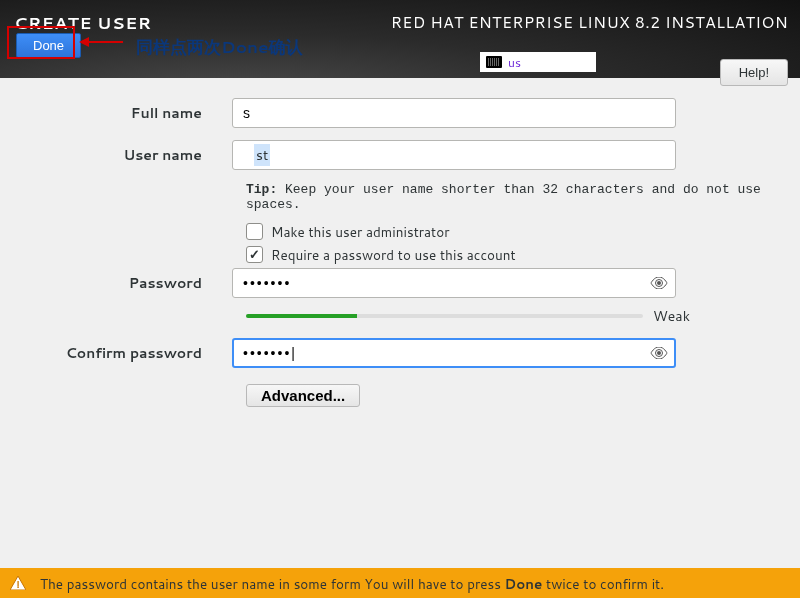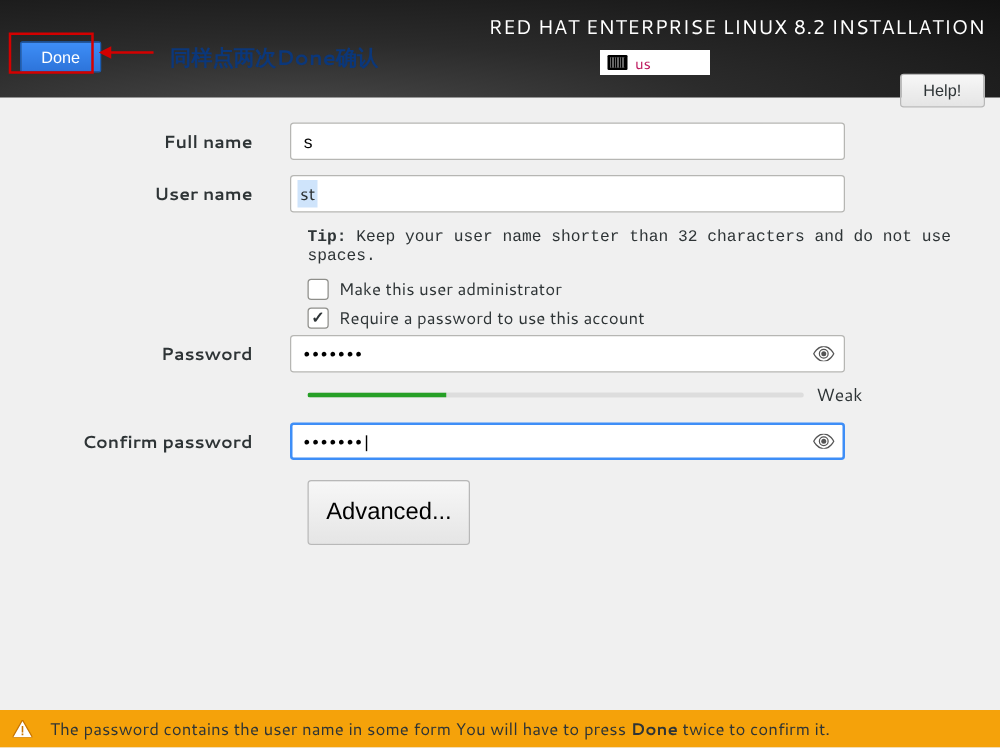--- a/index.html
+++ b/index.html
@@ -61,26 +61,26 @@
   .arrow svg { margin-right: 2px; }
   .annot-cn {
     position: absolute;
     left: 136px; top: 34px;
     font-size: 17px;
     font-weight: 600;
     color: #0b377a;
   }
   .kb-badge {
     position: absolute;
-    left: 480px; top: 40px;
-    width: 88px; height: 20px;
+    left: 480px; top: 52px;
+    width: 116px; height: 20px;
     background: #fff;
     display: flex; align-items: center;
     padding-left: 6px;
-    color: #be185d;
+    color: #6d28d9;
     font-size: 12px;
     gap:6px;
   }
   .kb-icon {
     width: 16px; height: 12px;
     background: #000;
     border-radius: 1px;
     position: relative;
   }
   .kb-icon::before{content:"";position:absolute;left:2px;top:2px;right:2px;bottom:2px;
@@ -169,26 +169,27 @@
   }
   .bar-fill {
     position:absolute; left:0; top:0; bottom:0; width:28%;
     background:#26a026;
   }
   .strength-txt { font-weight:400; font-size:14px;text-align:right; }
   .focus-border { border:2px solid #3e8ef7 !important; padding:0 35px 0 9px !important; height:30px !important;}
   .adv-btn {
     margin-left: 246px;
     margin-top: 4px;
-    padding: 14px 14px;
+    padding: 2px 14px;
     background: linear-gradient(#f7f7f7,#e5e5e5);
     border: 1px solid #b8b8b8;
     border-radius: 3px;
-    font-size: 19px;
+    font-size: 15px;
     cursor: pointer;
+    font-weight: bold;
   }
   .warn {
     position:absolute; left:0; right:0; bottom:0;
     height: 30px;
     background: #f5a20a;
     display:flex; align-items:center;
     padding: 0 10px;
     font-size: 13.5px;
     color:#2e3436;
     gap:14px;
@@ -196,20 +197,21 @@
   .warn b { font-weight:700;}
   .warn-ico{
     width:16px;height:14px;position:relative;
   }
   .warn-ico svg{display:block}
 </style>
 </head>
 <body>
 
 <div class="topbar">
+  <div class="title">CREATE USER</div>
   <div class="install-title">RED HAT ENTERPRISE LINUX 8.2 INSTALLATION</div>
   <button class="done-btn">Done</button>
   <div class="red-box"></div>
   <div class="arrow">
     <svg width="44" height="12" viewBox="0 0 44 12">
         <line x1="44" y1="6" x2="8" y2="6" stroke="#d40000" stroke-width="2"></line>
         <polygon points="0,6 10,1 10,11" fill="#d40000"></polygon>
       </svg>
   </div>
   <div class="annot-cn">同样点两次Done确认</div>
@@ -226,21 +228,21 @@
     <div class="lbl">Full name</div>
     <div class="fld">
       <input type="text" value="s" style="">
     </div>
   </div>
 
   <div class="row">
     <div class="lbl">User name</div>
     <div class="fld">
       <input type="text" id="uname" style="padding-left: 8px;">
-    <span style="position: absolute; left: 6px; top: 50%; transform: translateY(-50%); font-size: 14px; pointer-events: none;"><span class="sel">st</span></span></div>
+    <span style="position: absolute; left: 22px; top: 50%; transform: translateY(-50%); font-size: 14px; pointer-events: none;"><span class="sel">st</span></span></div>
   </div>
 
   <div class="tip-row">
     <b>Tip:</b><span> Keep your user name shorter than 32 characters and do not use spaces.</span>
   </div>
 
   <div class="chk-row">
     <div class="chk"></div>
     <span>Make this user administrator</span>
   </div>

